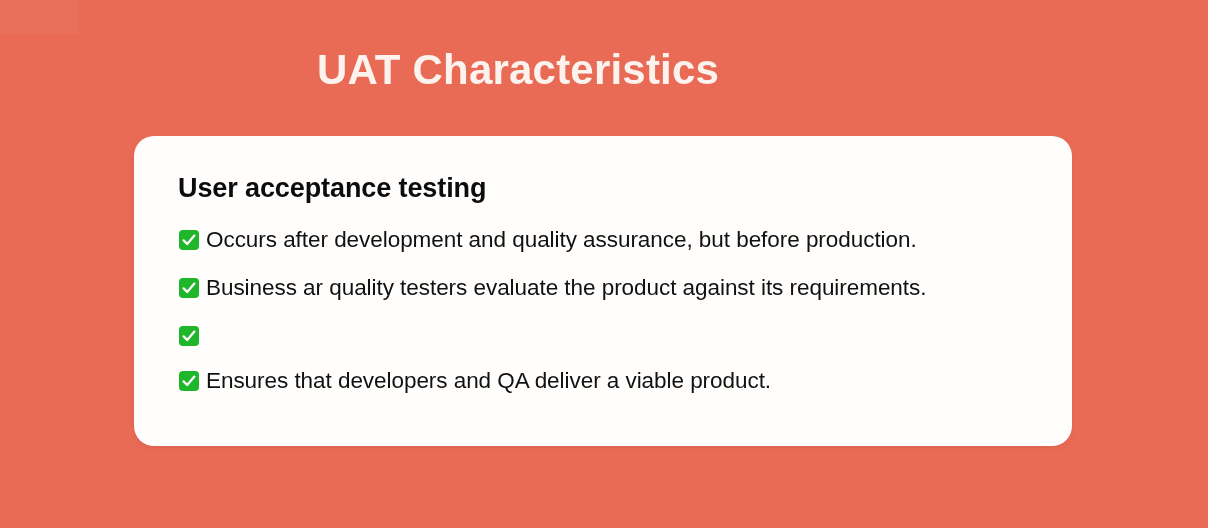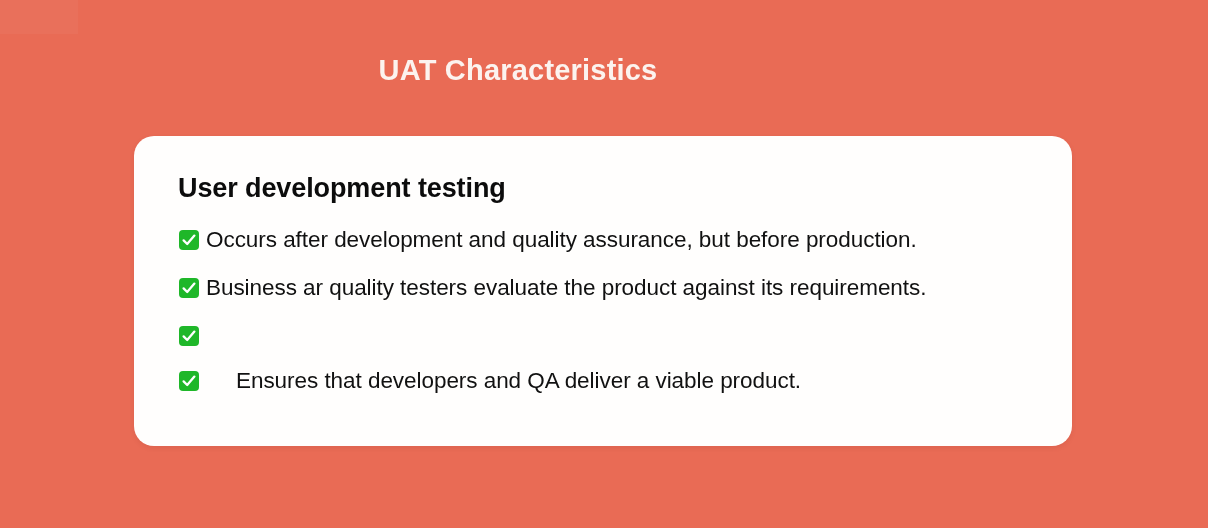--- a/index.html
+++ b/index.html
@@ -31,21 +31,21 @@
     height: 528px;
     box-sizing: border-box;
   }
   .slide-title {
     position: absolute;
     top: 47px;
     left: 0;
     width: 1036px;
     text-align: center;
     color: #fcf3ef;
-    font-size: 29px;
+    font-size: 42px;
     font-weight: bold;
     letter-spacing: 0.2px;
     line-height: 46px;
   }
   .card {
     position: absolute;
     left: 134px;
     top: 136px;
     width: 938px;
     height: 310px;
@@ -69,21 +69,20 @@
     padding: 0;
   }
   .bullet-item {
     display: flex;
     align-items: flex-start;
     margin-bottom: 20px;
     text-align: center;
   }
   .bullet-item:last-child {
     margin-bottom: 0;
-    gap: 30px;
   }
   .check-icon {
     flex: 0 0 auto;
     width: 22px;
     height: 22px;
     margin-top: 3px;
     margin-right: 6px;
     display: block;
   }
   .bullet-text {
@@ -98,21 +97,21 @@
 <body>
 
 <div class="slide">
 
   <div class="bg-artifact"></div>
 
   <div class="slide-title">UAT Characteristics</div>
 
   <div class="card">
 
-    <div class="card-heading">User development testing</div>
+    <div class="card-heading">User acceptance testing</div>
 
     <ul class="bullet-list">
 
       <li class="bullet-item">
         <svg class="check-icon" viewBox="0 0 22 22" aria-hidden="true">
           <rect x="1" y="1" width="20" height="20" rx="4" ry="4" fill="#1fb729"></rect>
           <path d="M5.6 11.4 L9.2 15 L16.4 6.6" fill="none" stroke="#ffffff" stroke-width="2.3" stroke-linecap="round" stroke-linejoin="round"></path>
         </svg>
         <span class="bullet-text">Occurs after development and quality assurance, but before production.</span>
       </li>

